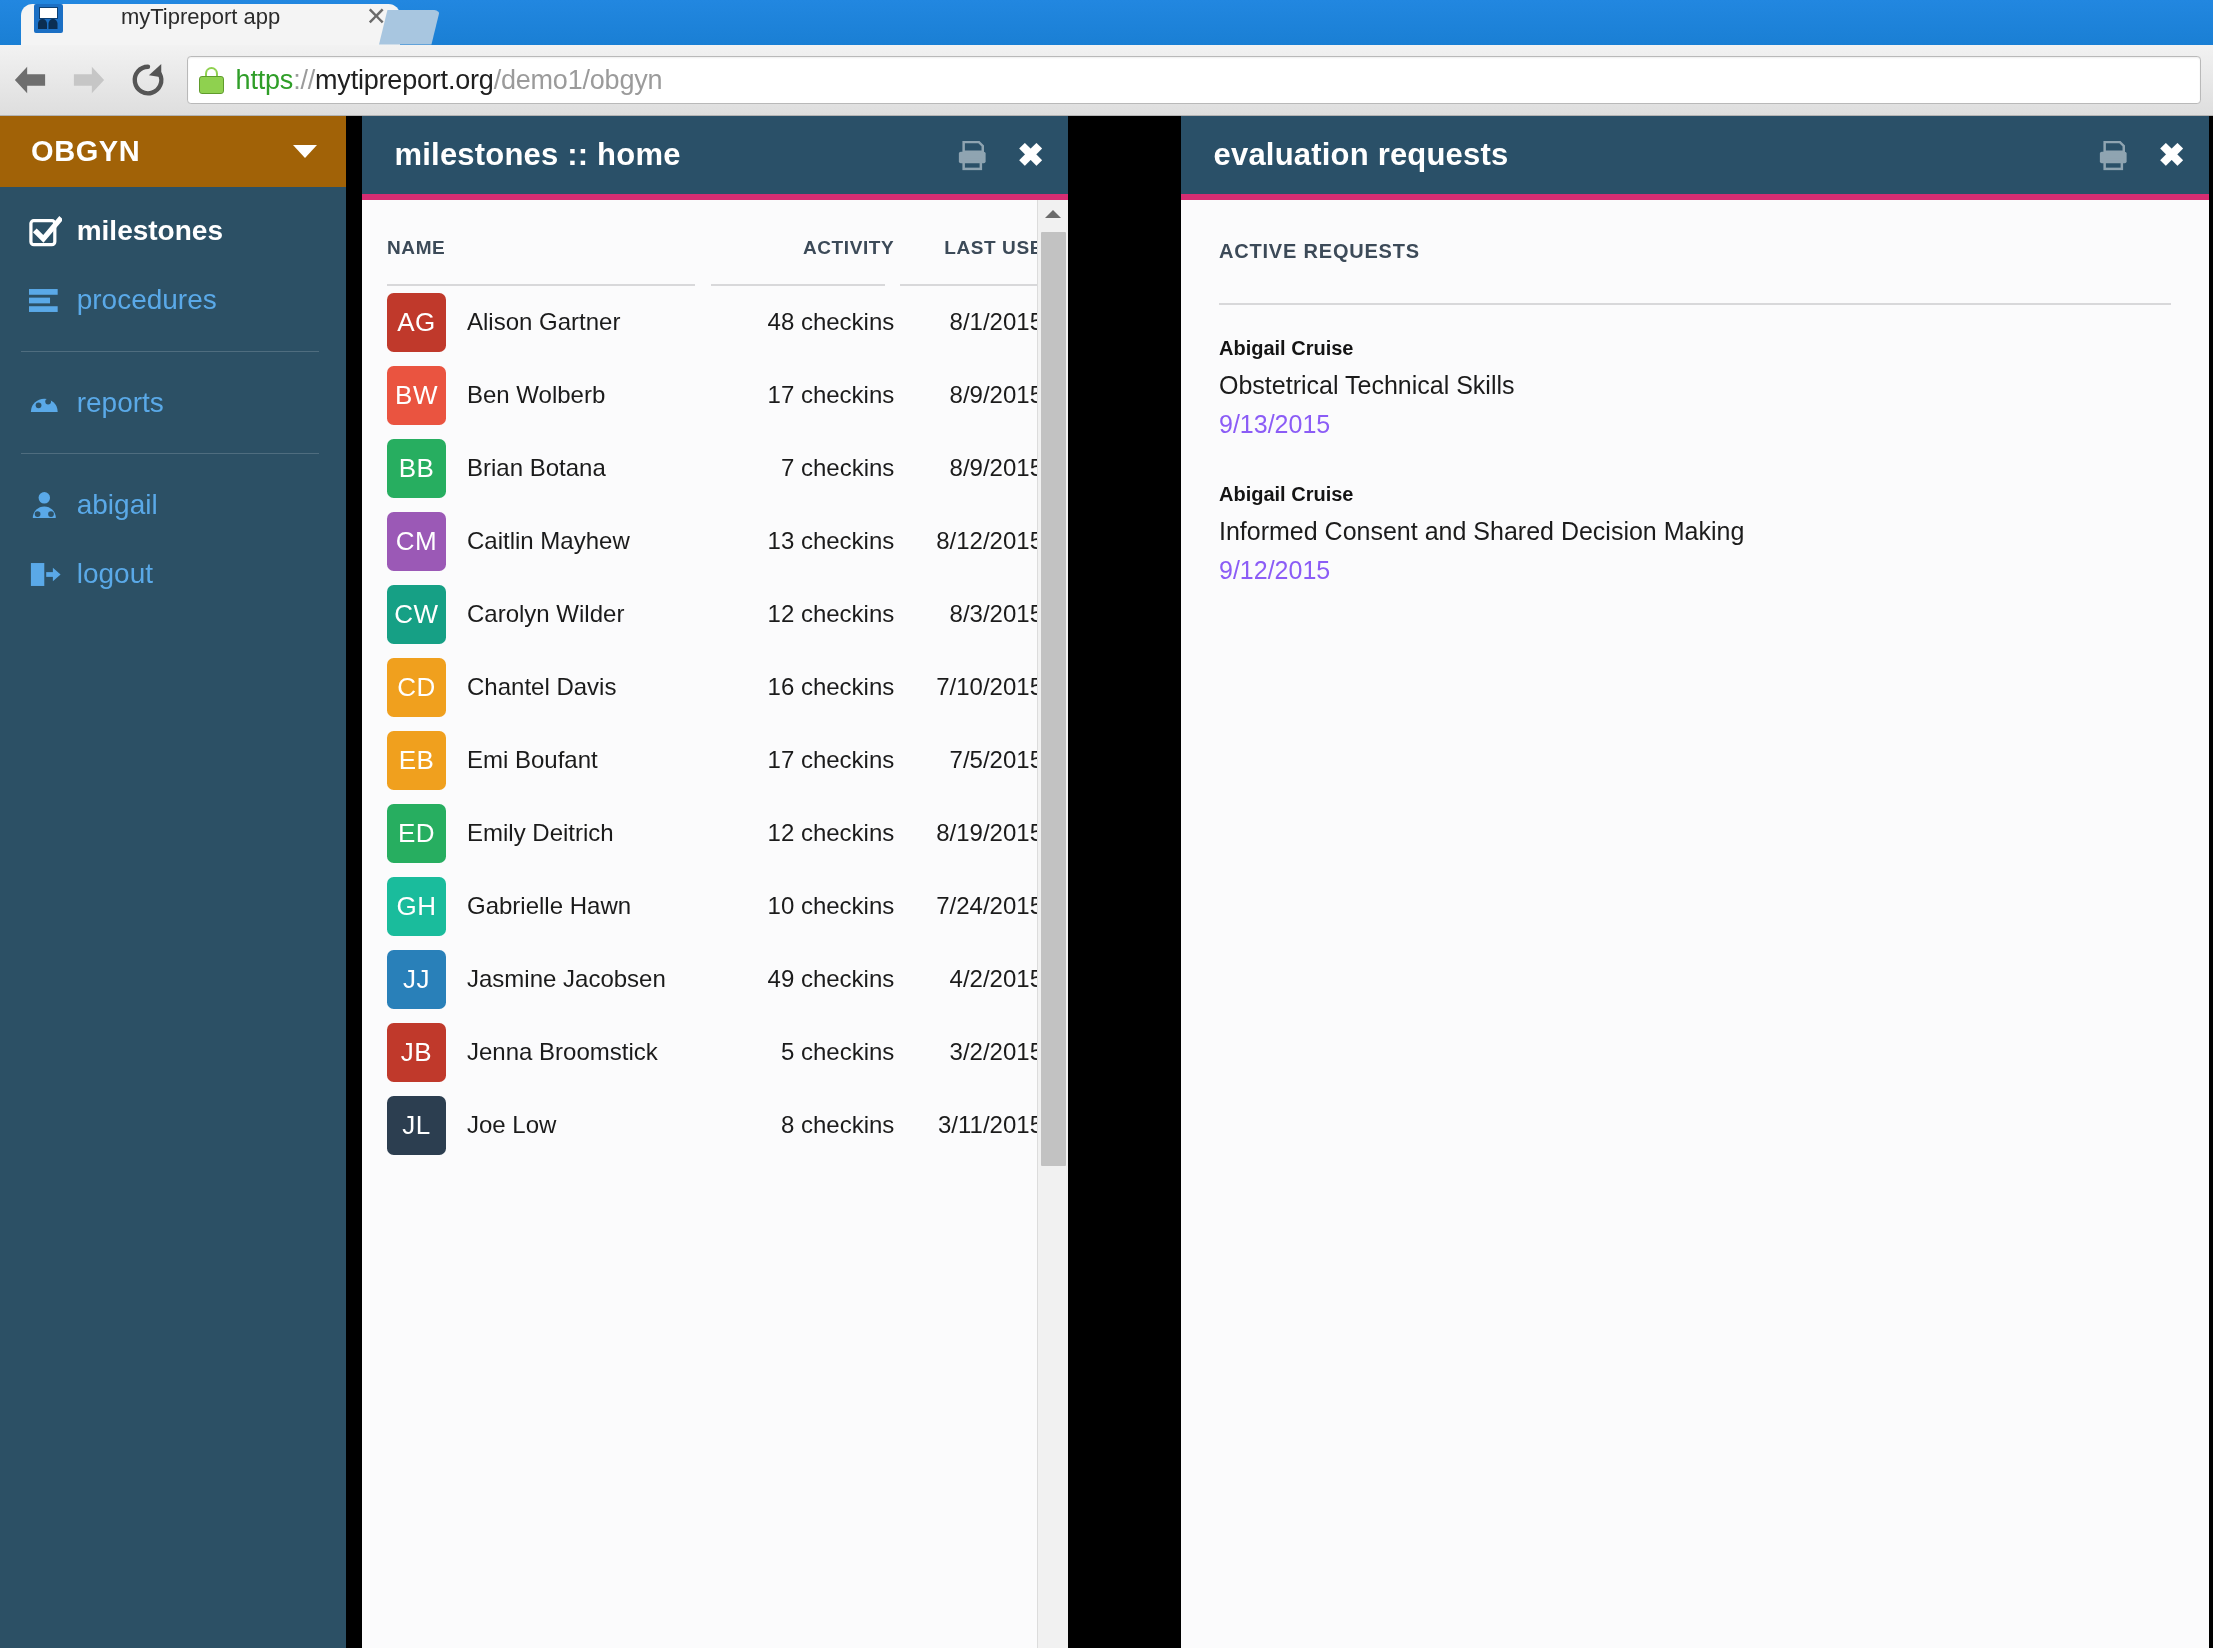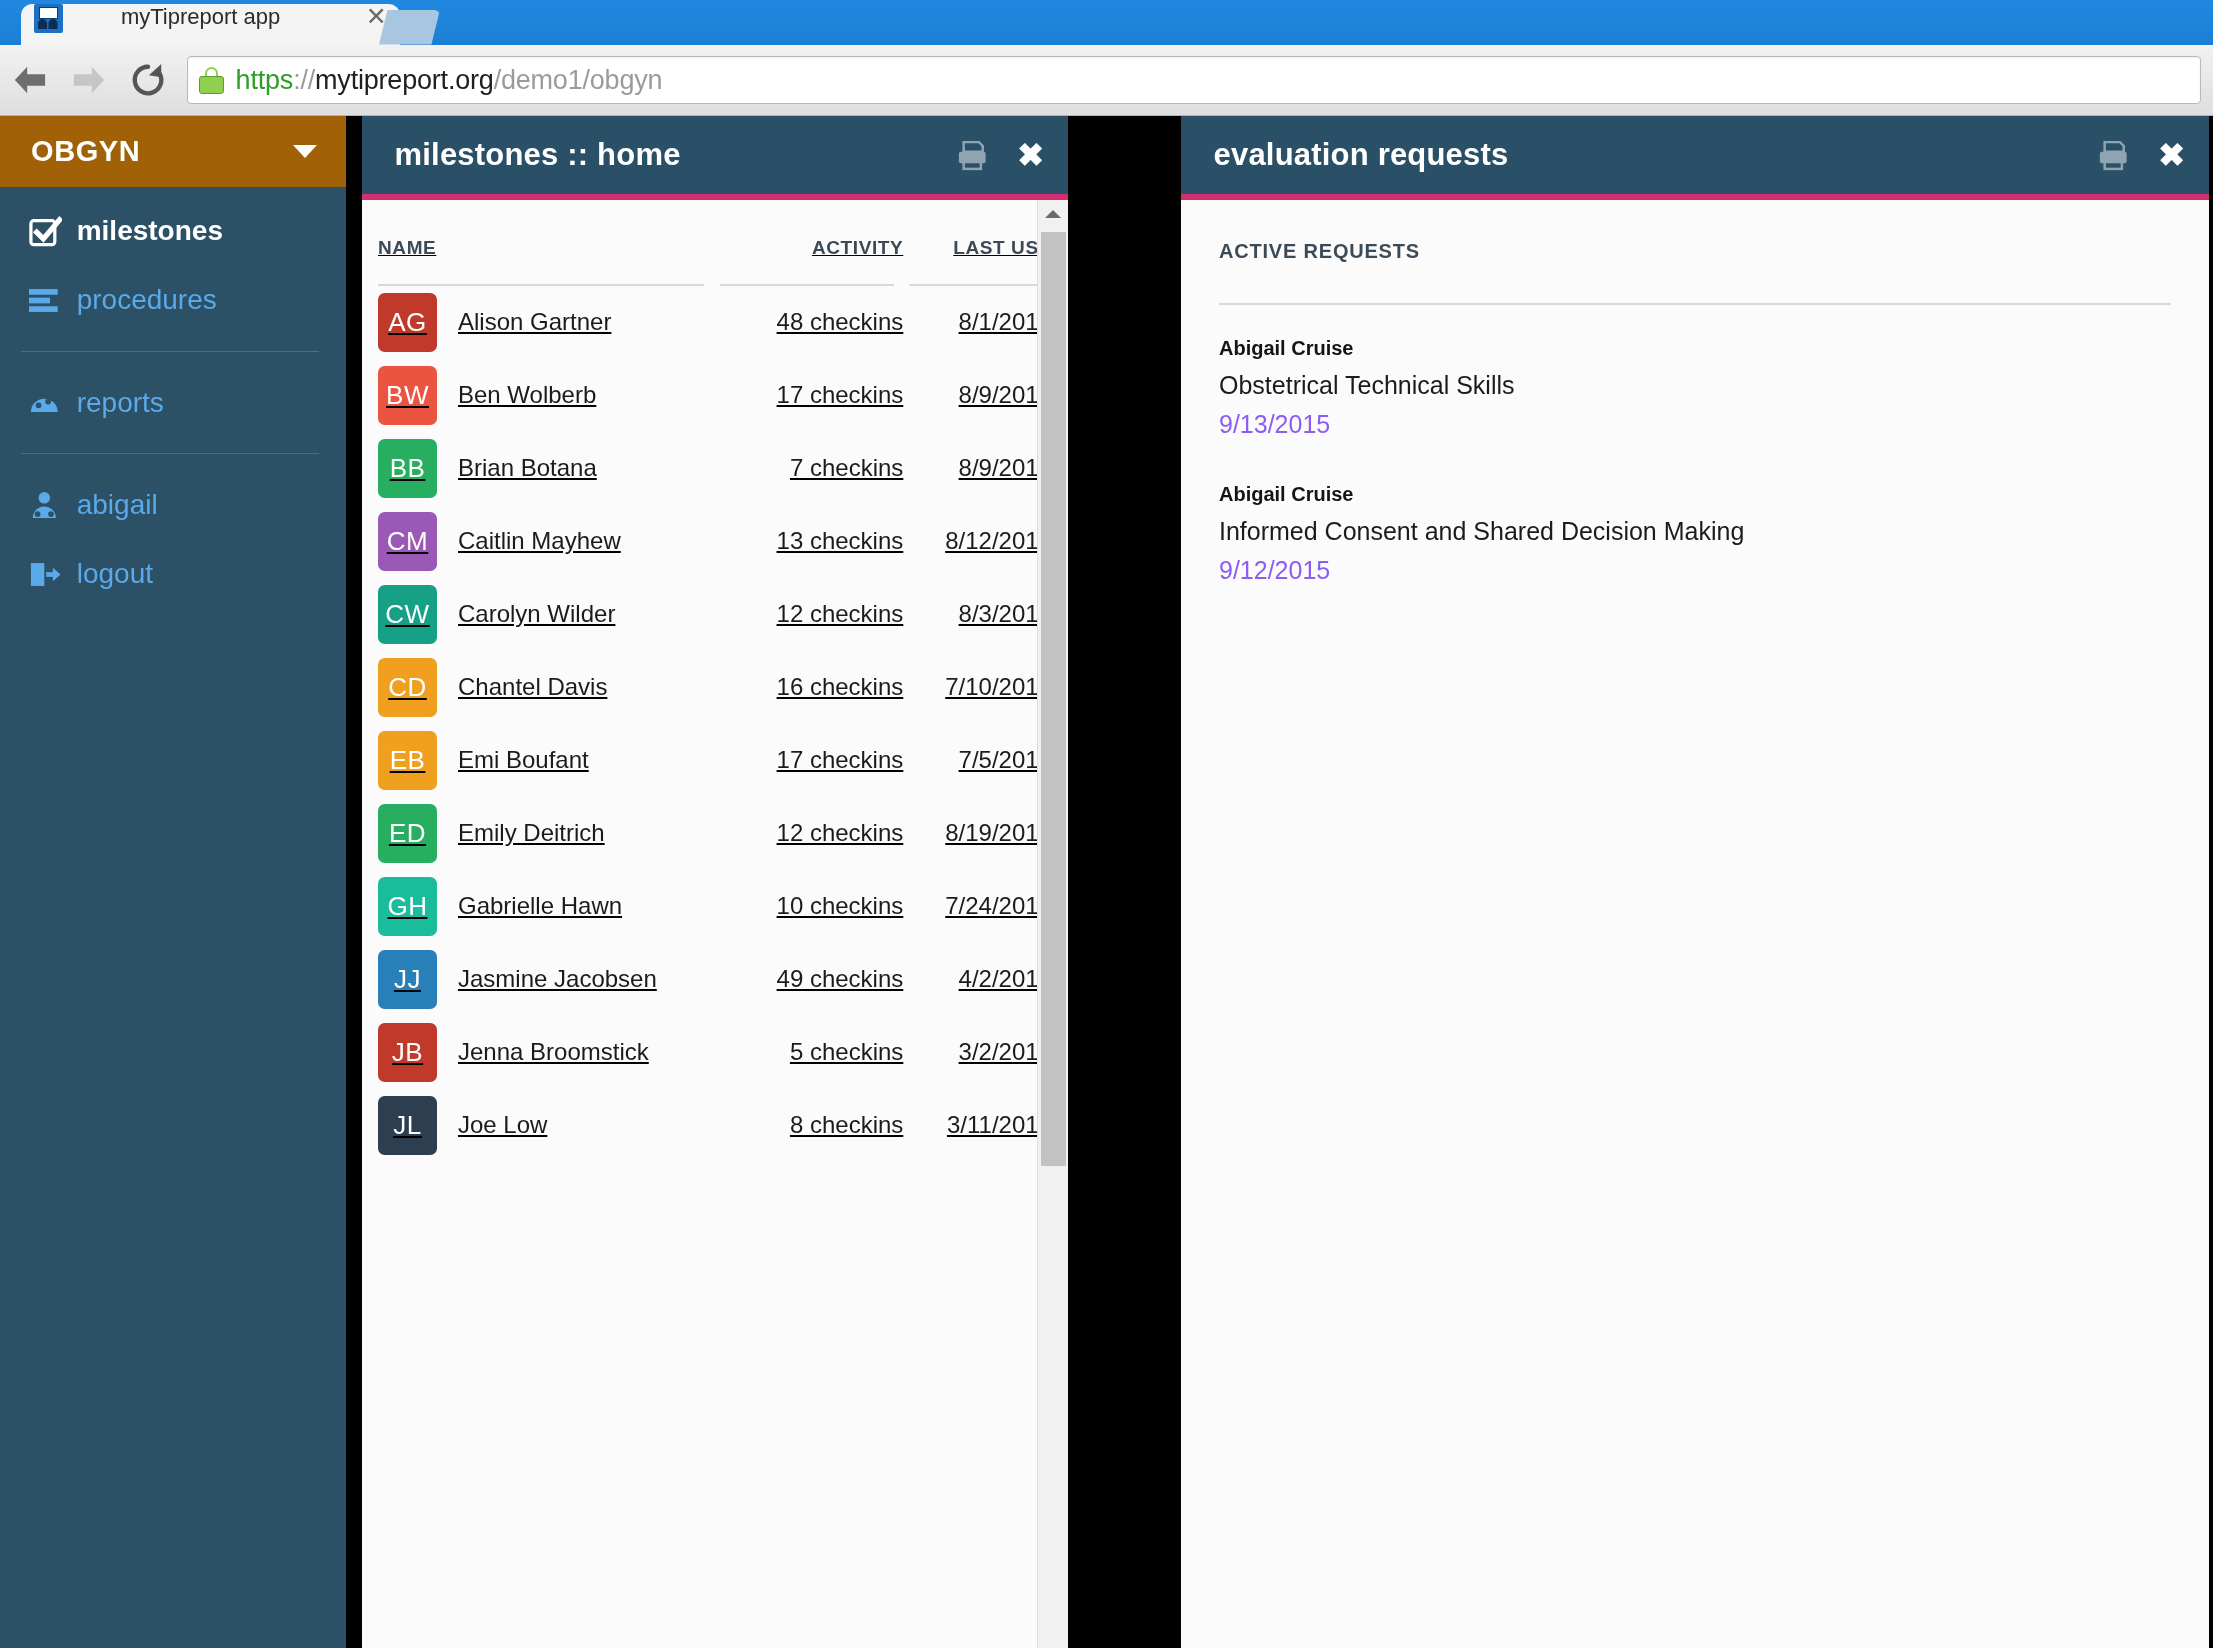--- a/index.html
+++ b/index.html
@@ -172,21 +172,21 @@
   #milestones-panel {
     left: 362px; width: 706px; height: 1533px;
     display: flex; flex-direction: column;
   }
   .panel-body { flex: 1; overflow: hidden; position: relative; }
   .alert-banner {
     margin: 31px 25px 0 25px; height: 69px; background: #f79c06;
     display: flex; align-items: center; padding-left: 25px;
     color: #fff; font-size: 24px;
   }
-  .table { margin: 0 16px; text-decoration: underline; }
+  .table { margin: 0 25px; }
   .thead {
     display: flex; align-items: flex-end; height: 84px;
     font-size: 19px; font-weight: bold; color: #3c4a58; letter-spacing: 0.6px;
   }
   .th { padding-bottom: 25px; }
   .th-name { flex: 1; }
   .th-activity { width: 189px; text-align: right; padding-right: 5.7px; }
   .th-lastuse  { width: 143px; text-align: right; }
   .thead-rules { display: flex; }
   .rule { height: 1.9px; background: #d8d8da; }

